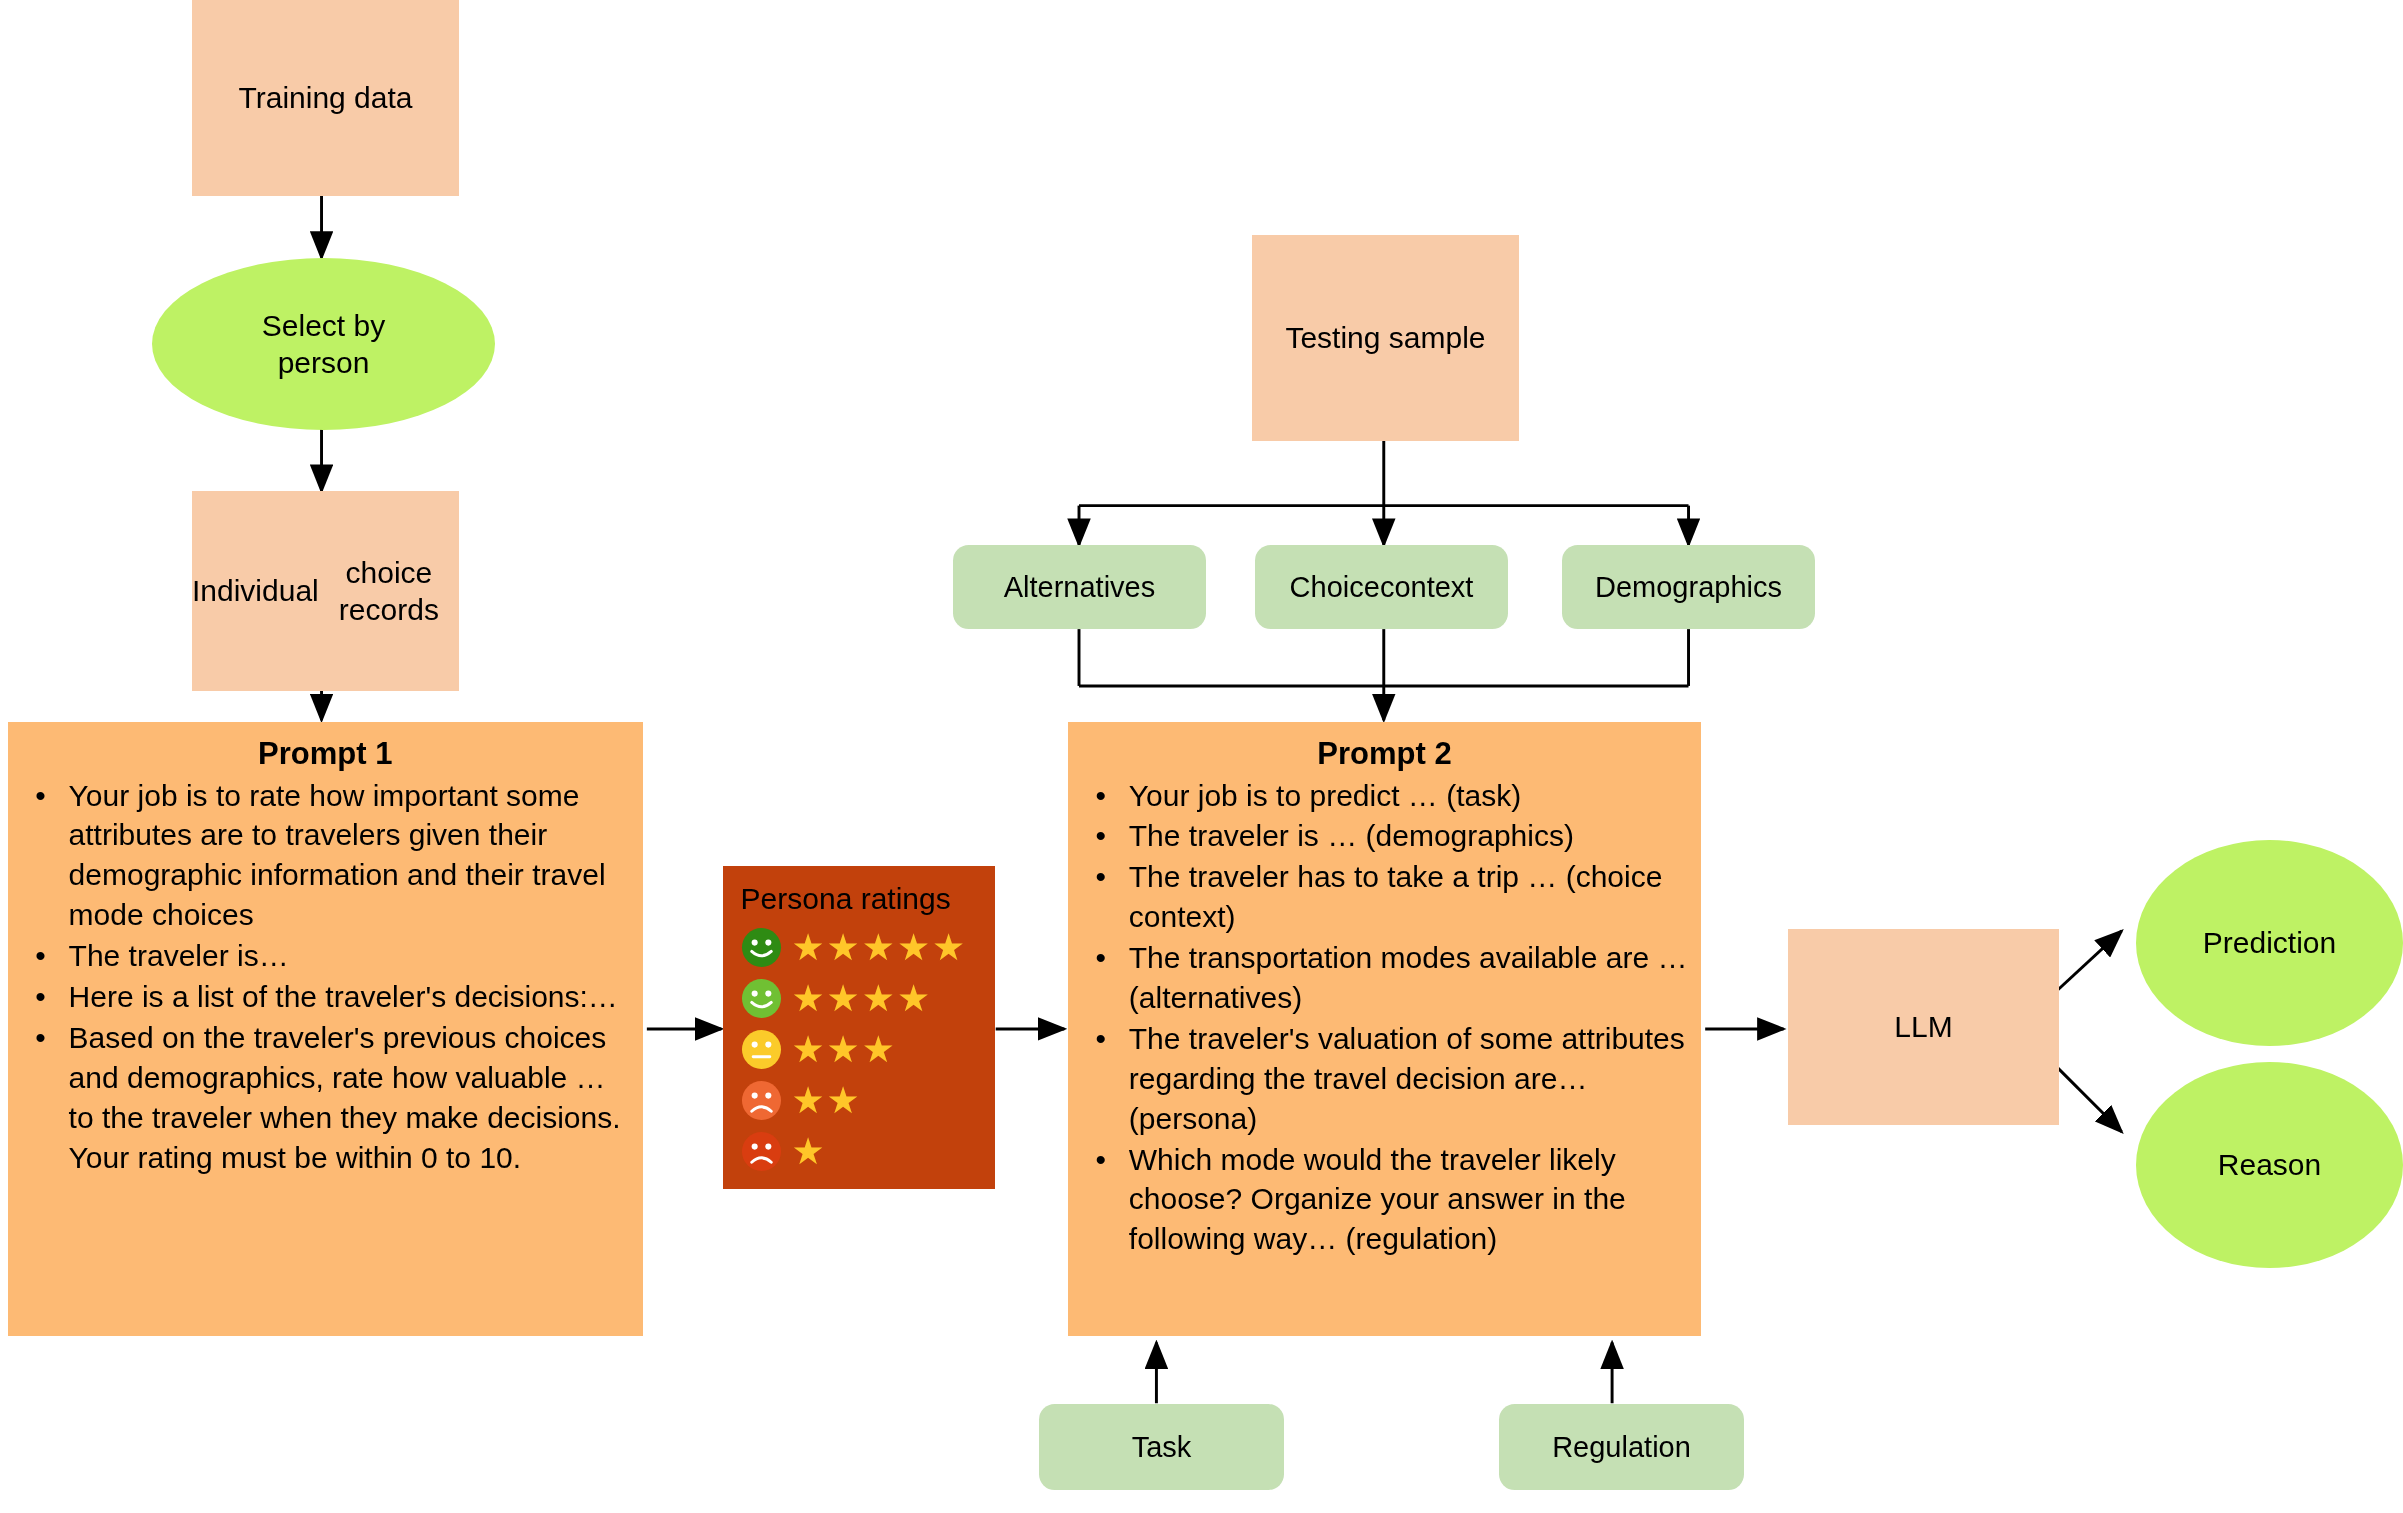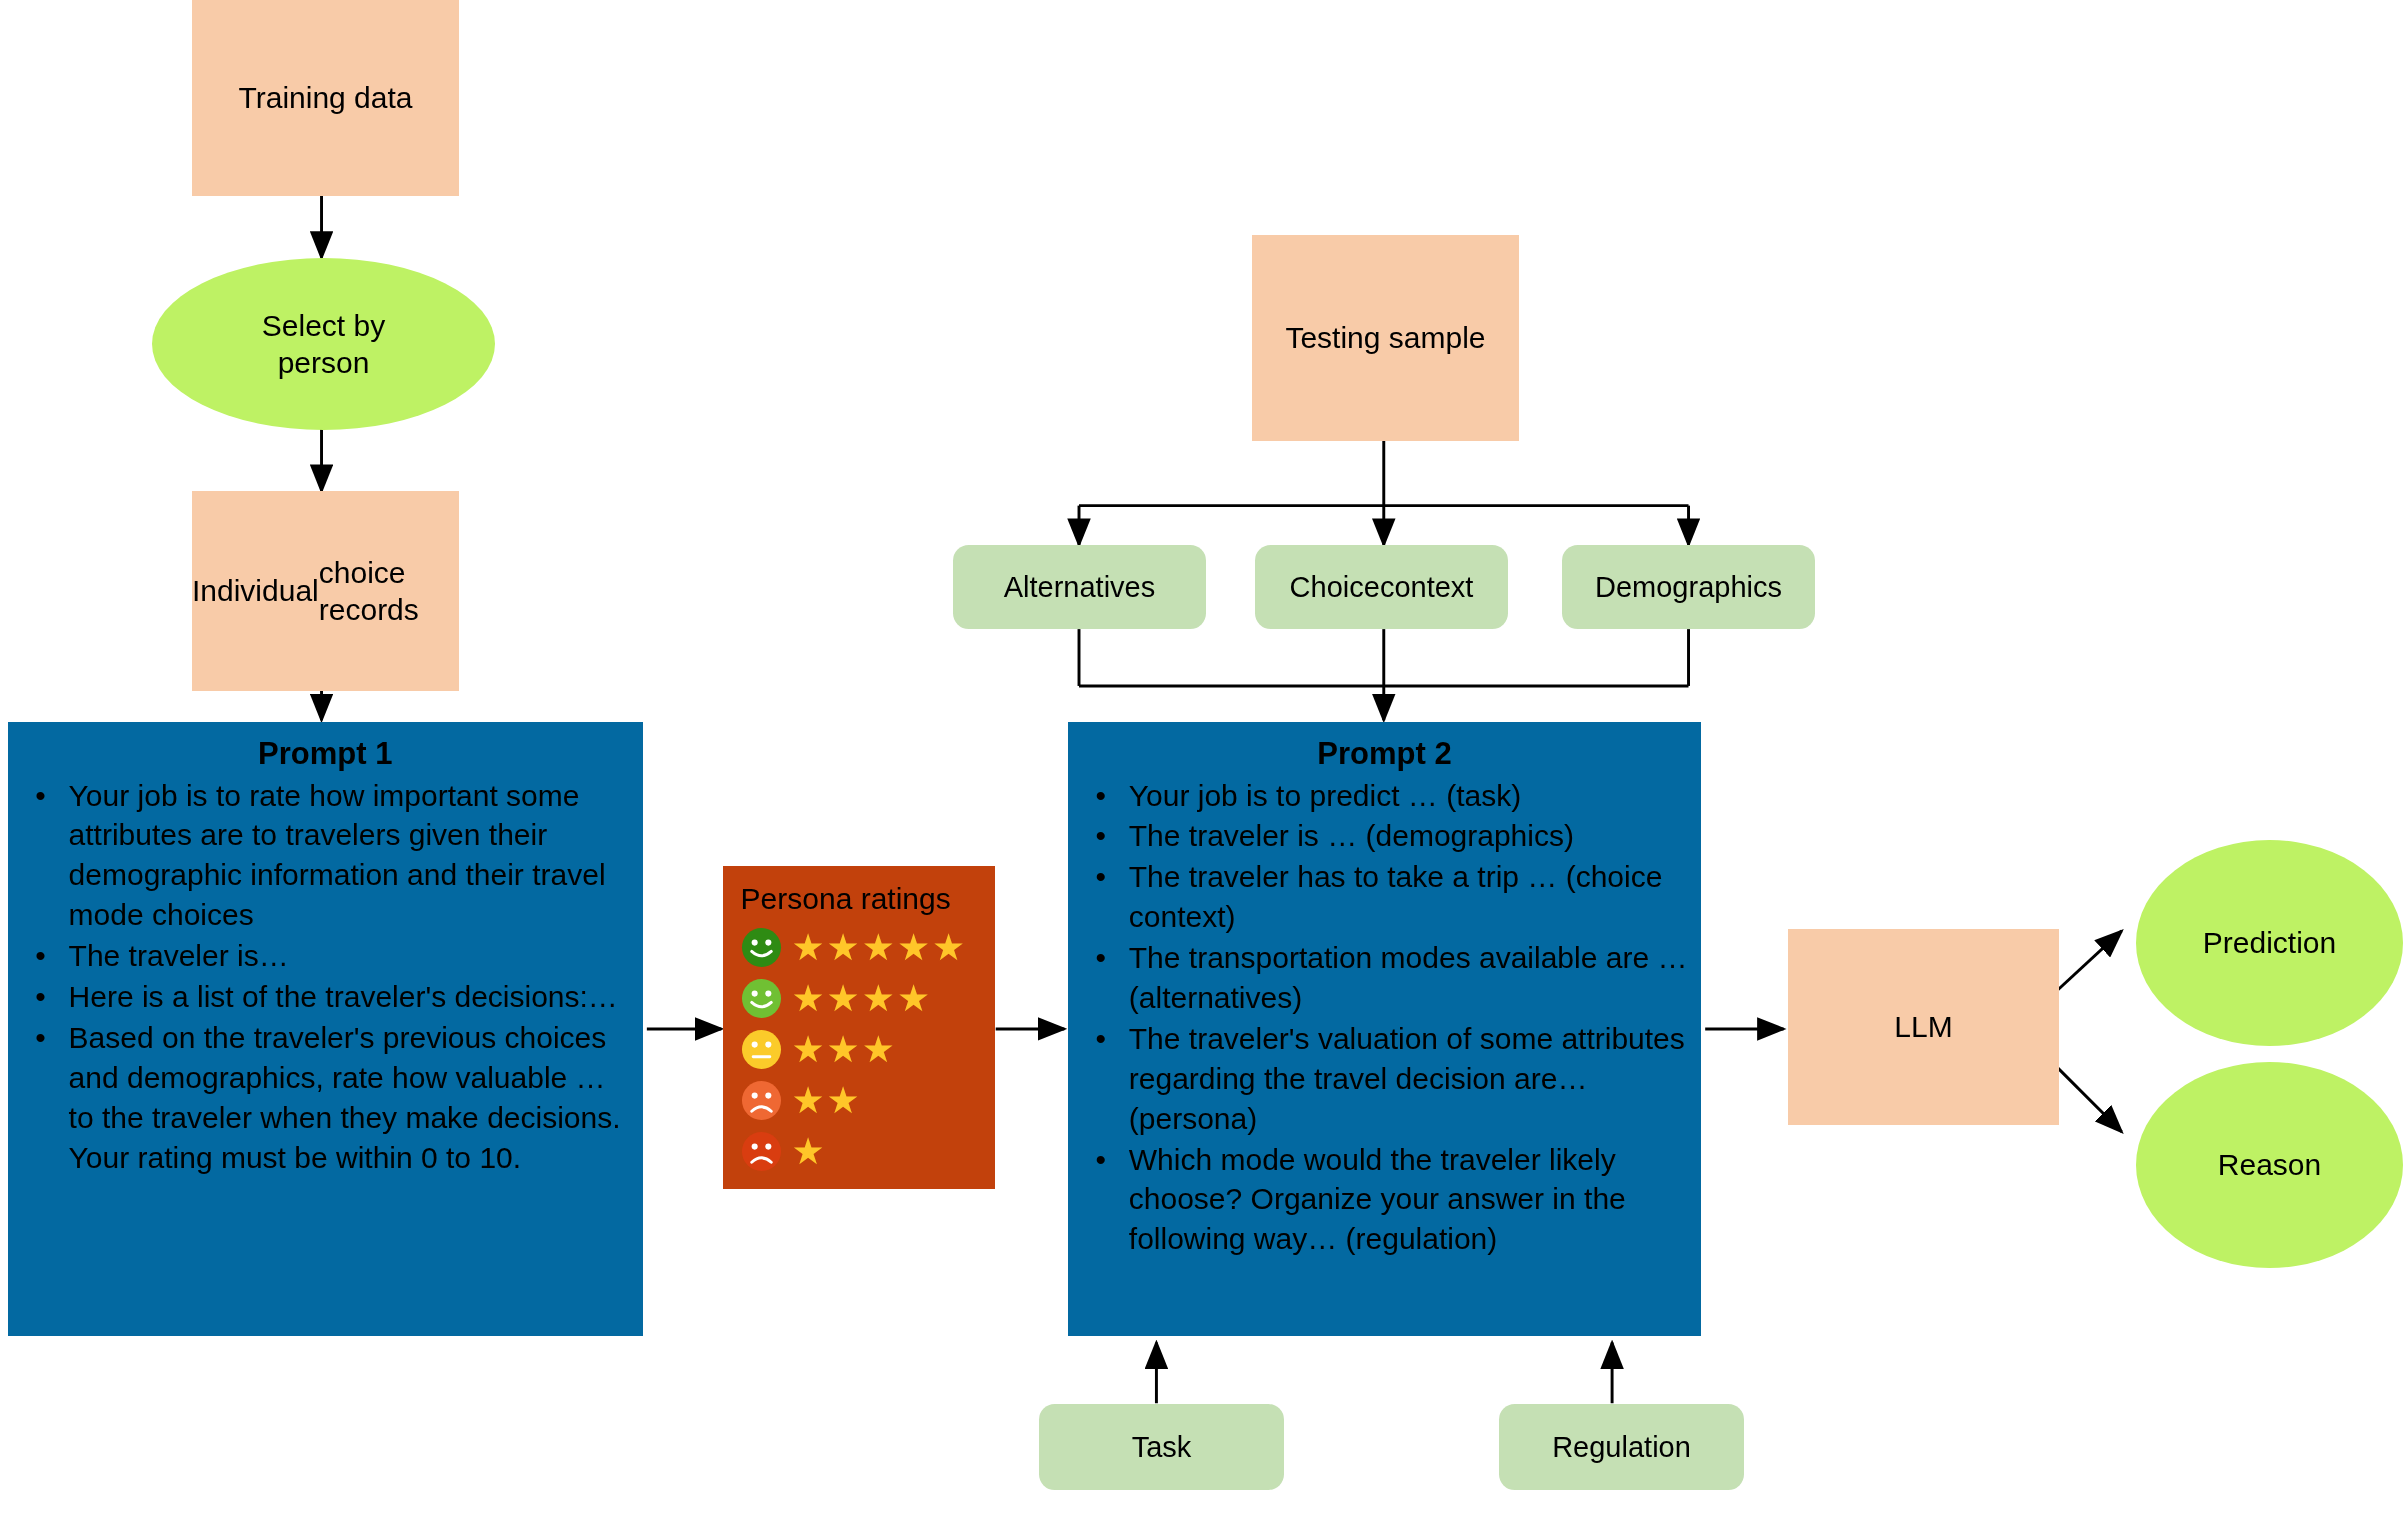--- a/index.html
+++ b/index.html
@@ -14,38 +14,38 @@
     background: #ffffff;
     font-family: "Liberation Sans", sans-serif;
     overflow: hidden;
   }
   .node {
     position: absolute;
     box-sizing: border-box;
     display: flex;
     align-items: center;
     justify-content: center;
-    text-align: left;
+    text-align: center;
     color: #000000;
     line-height: 1.25;
   }
   .rect-orange { background: #f8cba8; }
   .ellipse-blue{ background: #bef264; border-radius: 50%; }
   .rounded-green {
     background: #c5e0b4;
     border-radius: 15.7px;
   }
   .label { font-size: 30px; }
   .label-sm { font-size: 29px; }
 
   
   .prompt {
     position: absolute;
     box-sizing: border-box;
-    background: #0369a1;
+    background: #fdba74;
     color: #000;
     padding: 13.7px 9.8px 9.8px 9.8px;
   }
   .prompt-title {
     font-weight: bold;
     font-size: 31px;
     text-align: center;
     margin-bottom: 3.9px;
   }
   .prompt ul {

